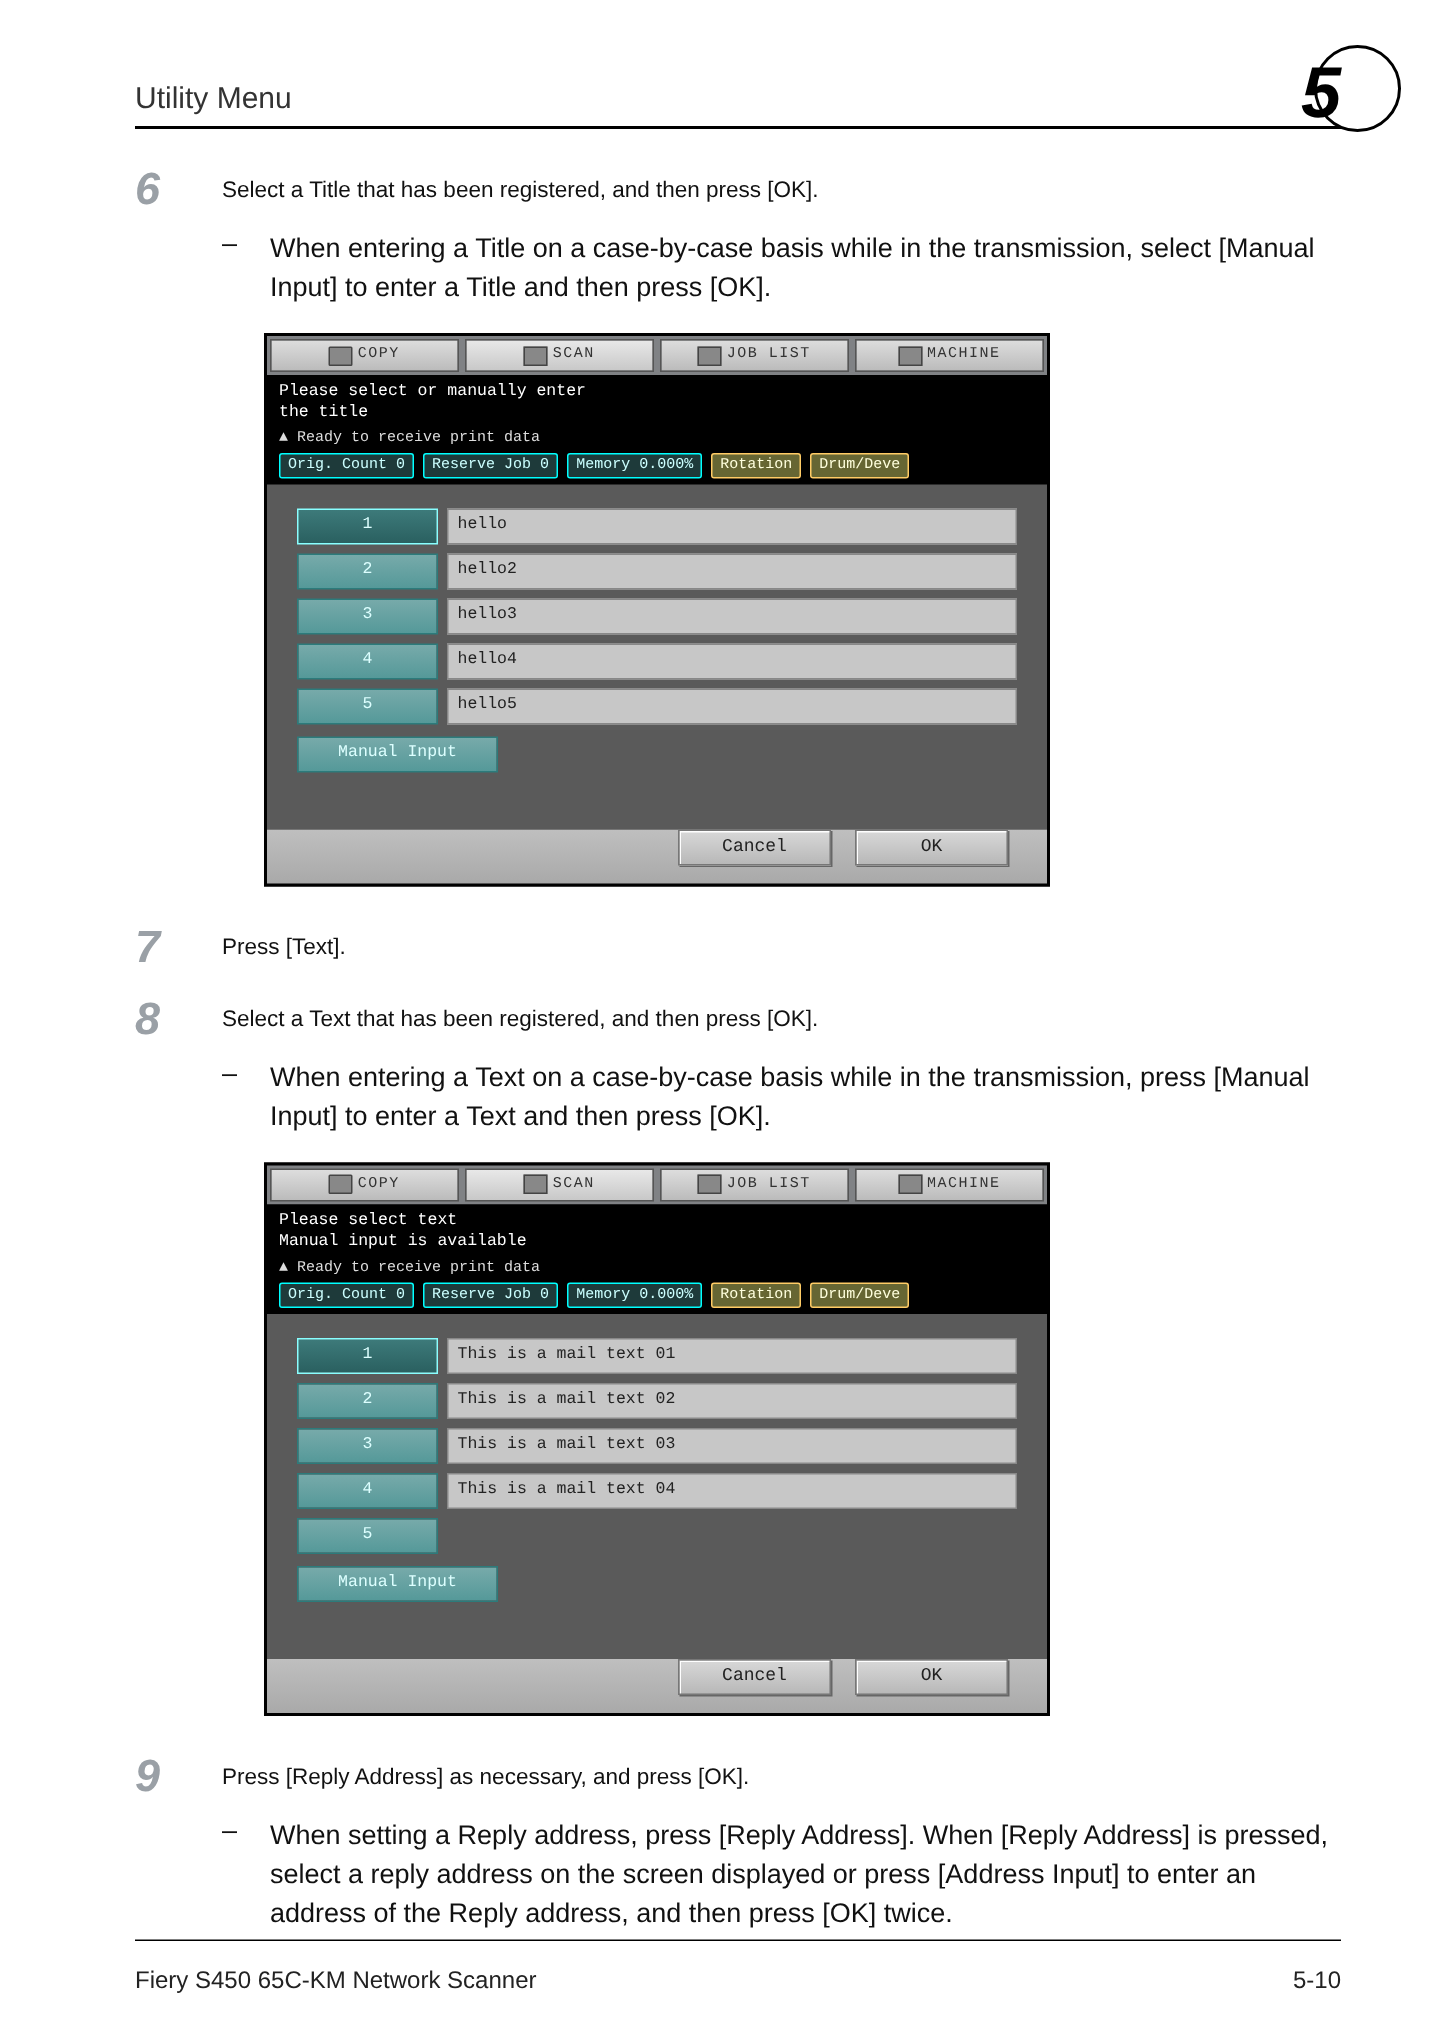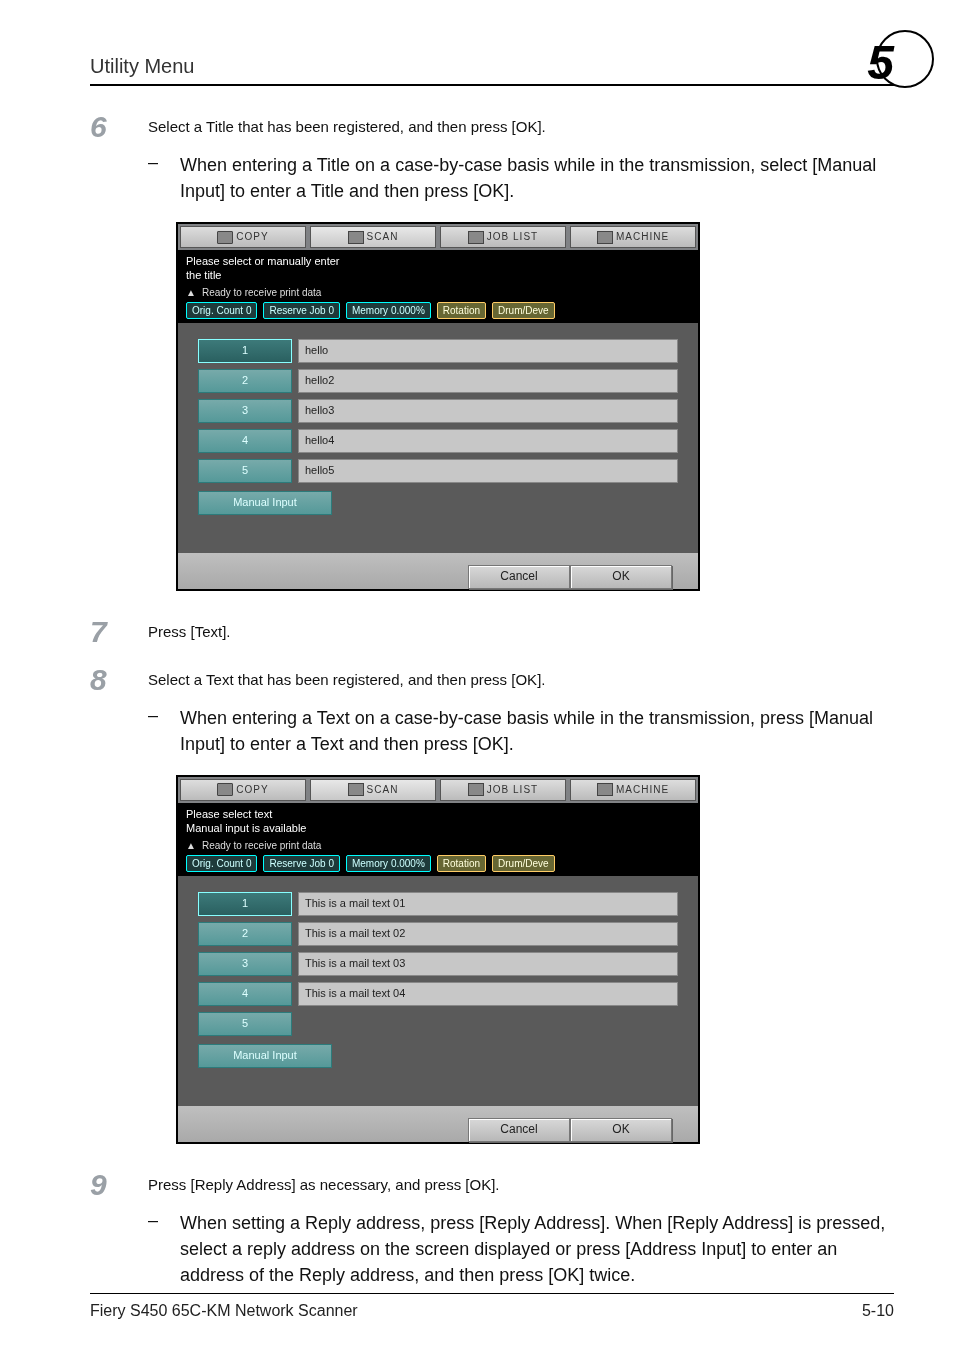--- a/index.html
+++ b/index.html
@@ -8,41 +8,41 @@
   .section-title{position:absolute;left:0;bottom:6px;font-size:20px;color:#333}
   .big-chapter{position:absolute;right:0;bottom:-6px;font-size:48px;font-weight:bold;font-style:italic;color:#000}
   .chapter-circle{position:absolute;right:-40px;top:-10px;width:54px;height:54px;border:2px solid #000;border-radius:50%}
   .step-row{display:flex;align-items:flex-start;margin-top:26px}
   .step-row.tight{margin-top:18px}
   .step-num{width:58px;font-size:30px;font-weight:bold;font-style:italic;color:#9aa0a6;line-height:1;flex:0 0 58px;text-align:left}
   .step-body{flex:1;font-size:15px;line-height:1.45;color:#111;padding-top:4px}
   .bullet-row{display:flex;margin-top:10px;padding-left:58px}
   .bullet-dash{width:32px;font-size:18px;color:#111;flex:0 0 32px}
   .bullet-text{flex:1;font-size:18px;line-height:1.45;color:#111}
-  .screenshot{margin:18px 0 6px 86px;}
+  .screenshot{margin:18px 0 6px 86px;font-family:Liberation Mono, monospace;}
   .shot-frame{border:2px solid #000;background:#000;width:520px}
   .tabs{height:26px;background:#808285;display:flex;align-items:center}
   .tab{flex:1;height:20px;margin:3px 2px;border:1px solid #555;background:linear-gradient(#ddd,#bbb);font-size:10px;text-align:center;line-height:18px;color:#333;letter-spacing:1px;display:flex;align-items:center;justify-content:center;gap:3px}
   .tab.sel{background:linear-gradient(#e8e8e8,#c8c8c8)}
   .tab-ico{width:14px;height:11px;background:#888;border:1px solid #444}
   .tab-ico.doc{border-radius:1px}
   .blackbar{background:#000;color:#fff;padding:4px 8px;font-size:11px;line-height:1.3}
   .blackbar .sub{font-size:10px;color:#ddd;display:flex;gap:6px;margin-top:3px}
   .pill{background:#1e3a3a;border:1px solid #0ff;color:#cff;font-size:10px;padding:1px 5px;border-radius:2px}
   .pill.orange{background:#663;border-color:#fc6;color:#ffd}
   .darkbody{background:#5a5a5a;padding:16px 20px 14px;min-height:230px;box-sizing:border-box}
   .optrow{display:flex;gap:6px;margin-bottom:6px}
   .optbtn{width:92px;height:22px;border:1px solid #2c7b7b;background:linear-gradient(#7aa,#599);color:#dff;font-size:11px;text-align:center;line-height:20px}
   .optbtn.sel{background:linear-gradient(#3d7a7a,#2a6060);border-color:#8ff}
   .optfield{flex:1;height:22px;border:1px solid #888;background:#c7c7c7;color:#222;font-size:11px;padding:0 6px;line-height:20px}
   .manual{width:132px;height:22px;border:1px solid #2c7b7b;background:linear-gradient(#7aa,#599);color:#dff;font-size:11px;text-align:center;line-height:20px;margin-top:8px}
-  .foot{height:36px;background:linear-gradient(#bfbfbf,#a9a9a9);display:flex;justify-content:flex-end;align-items:flex-end;padding:0 26px;gap:0}
+  .foot{height:36px;background:linear-gradient(#bfbfbf,#a9a9a9);display:flex;justify-content:flex-end;align-items:flex-start;padding:0 26px;gap:16px}
   .btn3d{width:100px;height:22px;border:1px solid #777;background:linear-gradient(#d8d8d8,#b8b8b8);box-shadow:inset 1px 1px 0 #fff,1px 1px 0 #666;font-size:12px;text-align:center;line-height:20px;color:#222}
   .bottom-rule{position:absolute;left:90px;right:60px;bottom:58px;border-top:1.5px solid #000}
-  .footer{position:absolute;left:90px;right:60px;bottom:32px;display:flex;justify-content:space-between;font-size:16px;color:#222}
+  .footer{position:absolute;left:90px;right:60px;bottom:22px;display:flex;justify-content:space-between;font-size:16px;color:#222}
 </style>
 </head>
 <body>
 
 <div class="page">
 
   <div class="top-rule">
     <div class="section-title">Utility Menu</div>
     <div class="big-chapter">5</div>
     <div class="chapter-circle"></div>

